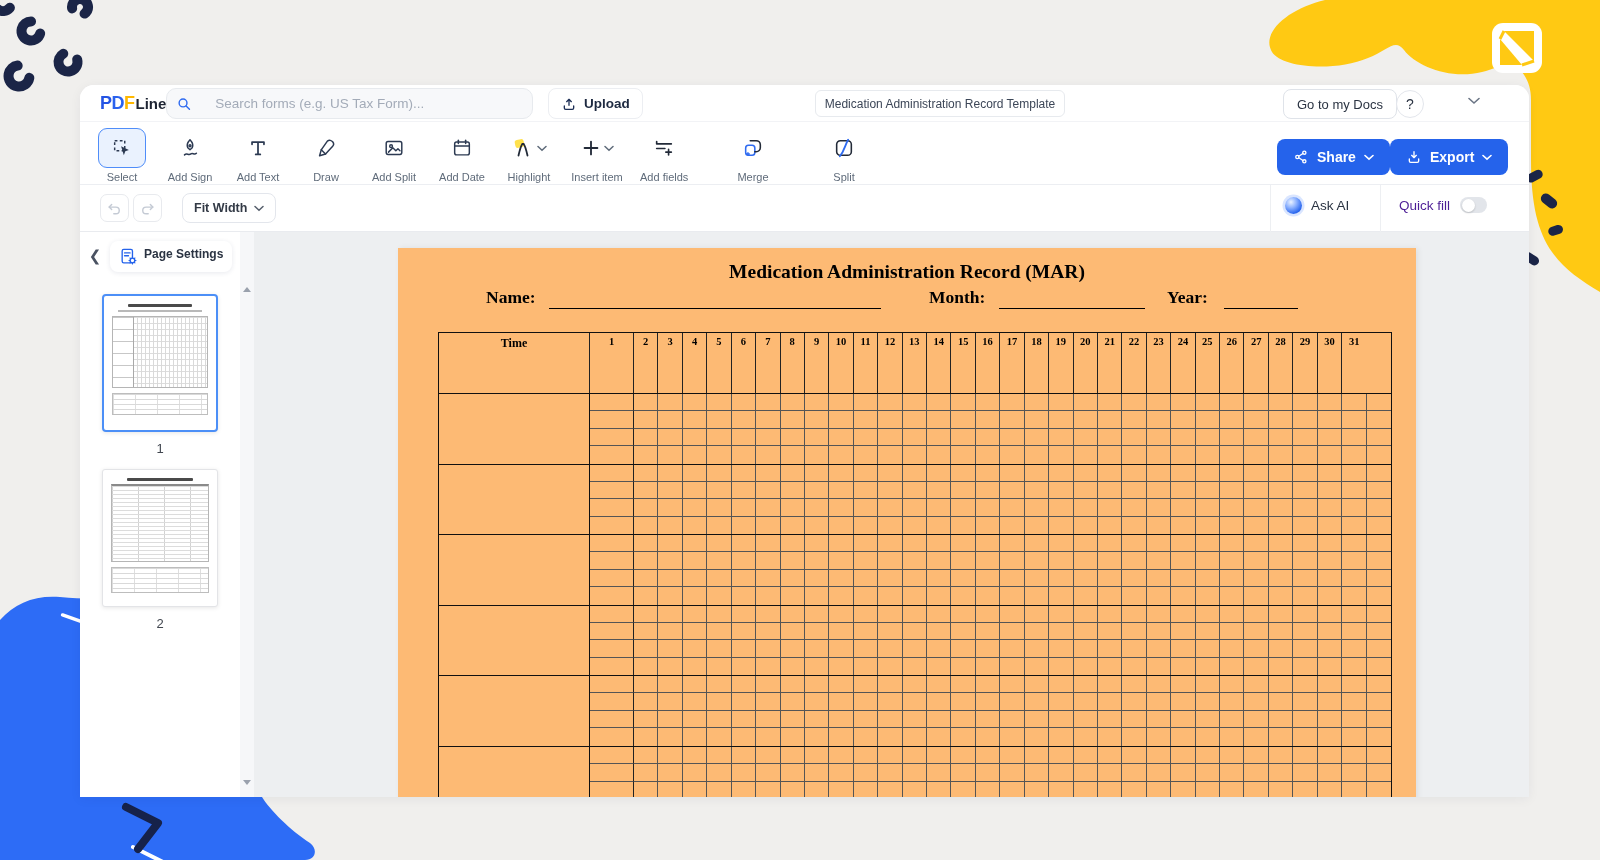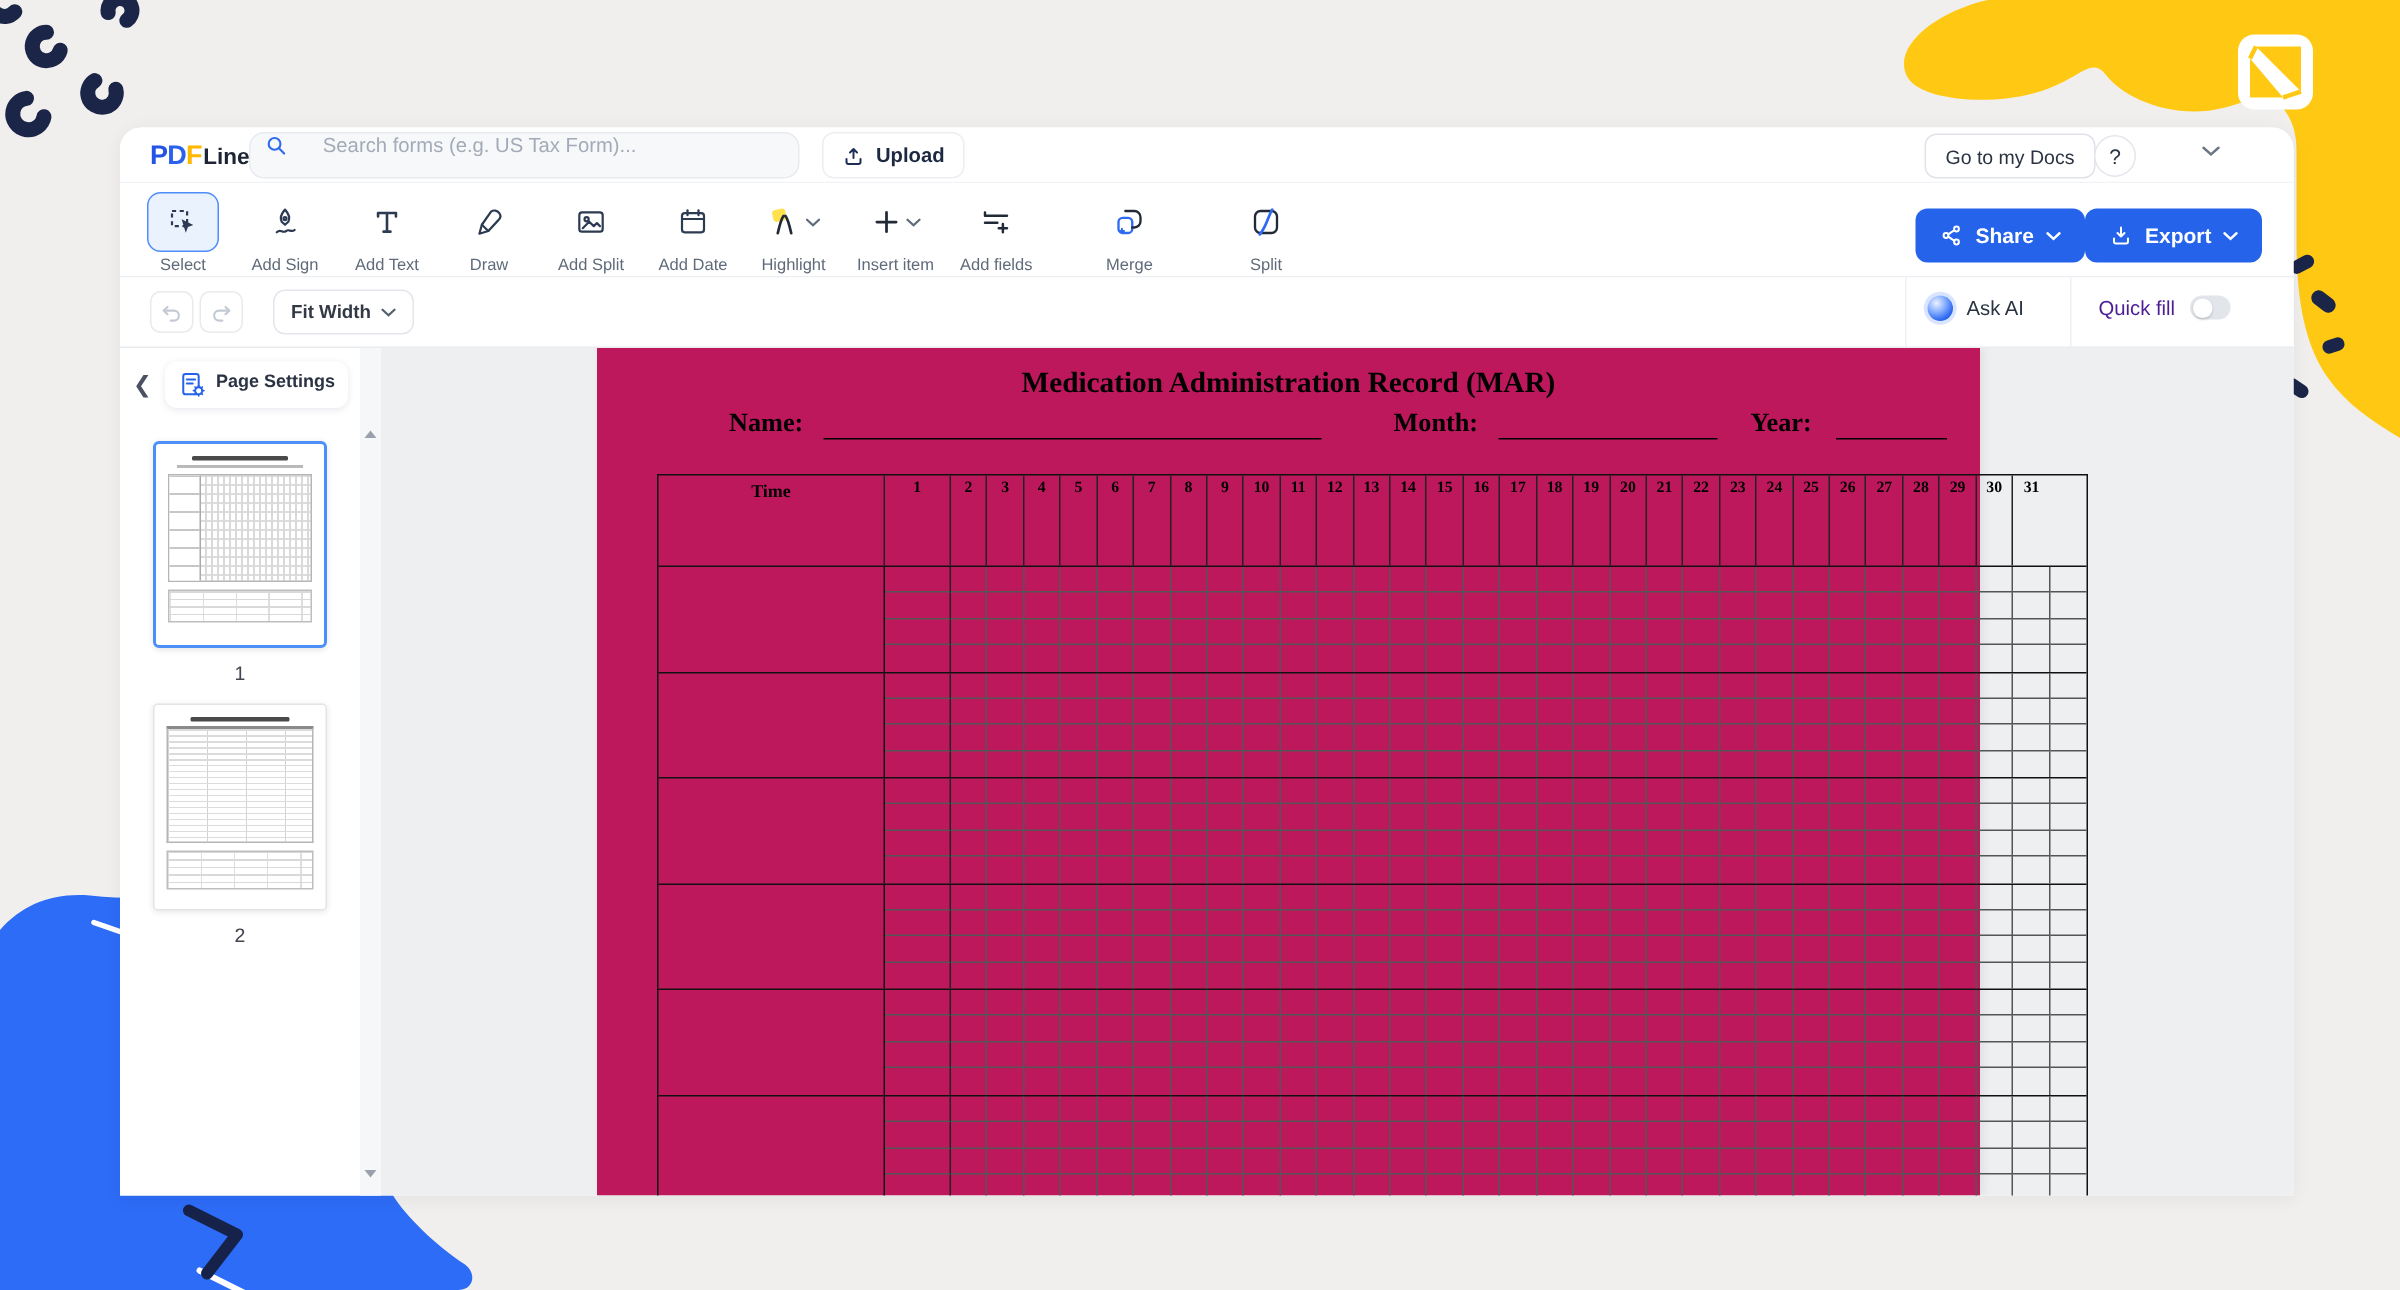--- a/index.html
+++ b/index.html
@@ -14,21 +14,21 @@
   #logo-mark { position:absolute; left:1492px; top:23px; width:50px; height:50px; background:#fff; border-radius:11px; }
 
   
   #app { position:absolute; left:80px; top:85px; width:1449px; height:712px; background:#fff; border-radius:14px 14px 0 0; box-shadow:0 2px 12px rgba(20,30,60,.06); }
 
   
   #topbar { position:absolute; left:0; top:0; width:100%; height:37px; border-bottom:1px solid #f2f3f6; border-radius:14px 14px 0 0; background:#fff; }
   #logo { position:absolute; left:20px; top:8px; font-weight:bold; font-size:18px; letter-spacing:-0.5px; }
   #logo .lp { color:#2454e4; } #logo .ld { color:#2a62ee; } #logo .lf { color:#ffb800; }
   #logo .liner { font-size:15px; color:#1d2433; letter-spacing:0; margin-left:1px; font-weight:bold; }
-  #search-box { position:absolute; left:86px; top:3px; width:367px; height:31px; background:#f7f8fa; border:1px solid #e7eaee; border-radius:10px; display:flex; align-items:flex-start; padding:0 10px; gap:24px; }
+  #search-box { position:absolute; left:86px; top:3px; width:367px; height:31px; background:#f7f8fa; border:1px solid #e7eaee; border-radius:10px; display:flex; align-items:center; padding:0 10px; gap:24px; }
   #search-box input { border:none; outline:none; background:transparent; font-size:13.5px; color:#39424f; width:100%; font-family:"Liberation Sans",sans-serif; }
   #search-box input::placeholder { color:#a3abb8; }
   #upload-btn { position:absolute; left:468px; top:3px; height:31px; padding:0 12px; border:1px solid #eceef2; border-radius:8px; background:#fff; display:flex; align-items:center; gap:7px; font-size:13.5px; font-weight:600; color:#1d2940; cursor:pointer; }
   #doc-title-chip { position:absolute; left:735px; top:5px; width:250px; height:27px; border:1px solid #e7eaee; border-radius:6px; display:flex; align-items:center; justify-content:center; font-size:12px; color:#3c4657; }
   #goto-docs-btn { position:absolute; left:1203px; top:4px; height:30px; padding:0 13px; border:1px solid #dfe3e9; border-radius:8px; background:#fff; font-size:13px; font-weight:500; color:#2a3342; display:flex; align-items:center; cursor:pointer; }
   #help-btn { position:absolute; left:1316px; top:5px; width:28px; height:28px; border:1px solid #e3e6ec; border-radius:50%; background:#fff; font-size:14px; color:#2a3342; display:flex; align-items:center; justify-content:center; cursor:pointer; }
   #topbar-chevron { position:absolute; left:1388px; top:12px; color:#6b7585; }
 
   
   #toolbar { position:absolute; left:0; top:37px; width:100%; height:63px; border-bottom:1px solid #eceef2; background:#fff; }
@@ -76,21 +76,21 @@
     background-image:repeating-linear-gradient(to bottom, #c7c7c7 0 1px, transparent 1px 12px); }
   .m-bottom { margin:5px 8px 0; height:22px; border:1px solid #bdbdbd;
     background-image:repeating-linear-gradient(to bottom, #d9d9d9 0 1px, transparent 1px 5px),
                      repeating-linear-gradient(to right, #dedede 0 1px, transparent 1px 22px); }
   .m-rows { position:relative; margin:0 8px; height:78px; border:1px solid #b5b5b5; border-top:2px solid #8a8a8a;
     background-image:repeating-linear-gradient(to bottom, #dcdcdc 0 1px, transparent 1px 4px),
                      repeating-linear-gradient(to right, #d2d2d2 0 1px, transparent 1px 26px); }
 
   
   #canvas { flex:1; height:100%; background:#edeff1; position:relative; overflow:hidden; }
-  #doc-page { position:absolute; left:144px; top:0; width:922px; height:565px; background:#be185d; box-shadow:2px 0 6px rgba(0,0,0,.07); font-family:"Liberation Serif", serif; color:#000; }
+  #doc-page { position:absolute; left:144px; top:16px; width:1018px; height:565px; background:#fdba74; box-shadow:2px 0 6px rgba(0,0,0,.07); font-family:"Liberation Serif", serif; color:#000; }
   #doc-title { position:absolute; top:13px; left:0; width:100%; text-align:center; font-size:19.5px; font-weight:bold; }
   .fld-label { position:absolute; top:39px; font-size:17.5px; font-weight:bold; }
   .fld-line { position:absolute; top:40px; height:21px; border-bottom:1.6px solid #000; }
   #name-label { left:88px; } #name-line { left:151px; width:332px; }
   #month-label { left:531px; } #month-line { left:601px; width:146px; }
   #year-label { left:769px; } #year-line { left:826px; width:74px; }
 
   #mar-table { position:absolute; left:40px; top:84px; width:954px; border:1.5px solid #111; border-bottom:none; }
   #mar-header { display:grid; grid-template-columns:151px 44px repeat(31, 1fr); height:61px; border-bottom:1px solid #111; }
   #med-head { border-right:1px solid #111; text-align:center; font-weight:bold; font-size:13px; line-height:17.5px; padding-top:4px; }
@@ -158,20 +158,21 @@
         </svg>
       <input placeholder="Search forms (e.g. US Tax Form)..." style="">
     </div>
     <button id="upload-btn">
       <svg width="16" height="16" viewBox="0 0 24 24" fill="none" stroke="#1d2f56" stroke-width="2" stroke-linecap="round" stroke-linejoin="round">
           <path d="M12,14 V5 M8.5,8.5 L12,5 L15.5,8.5"></path>
           <path d="M5,15 v3 c0,1.2 0.9,2 2,2 h10 c1.1,0 2,-0.8 2,-2 v-3"></path>
         </svg>
       <span>Upload</span>
     </button>
+    <div id="doc-title-chip">Medication Administration Record Template</div>
     <button id="goto-docs-btn">Go to my Docs</button>
     <button id="help-btn">?</button>
     <svg id="topbar-chevron" width="12" height="8" viewBox="0 0 12 8">
         <path d="M1,1.5 L6,6 L11,1.5" fill="none" stroke="#6b7585" stroke-width="1.6" stroke-linecap="round"></path>
       </svg>
   </div>
 
   <div id="toolbar">
     <div class="tool active" style="left:18px">
       <div class="tool-box">

